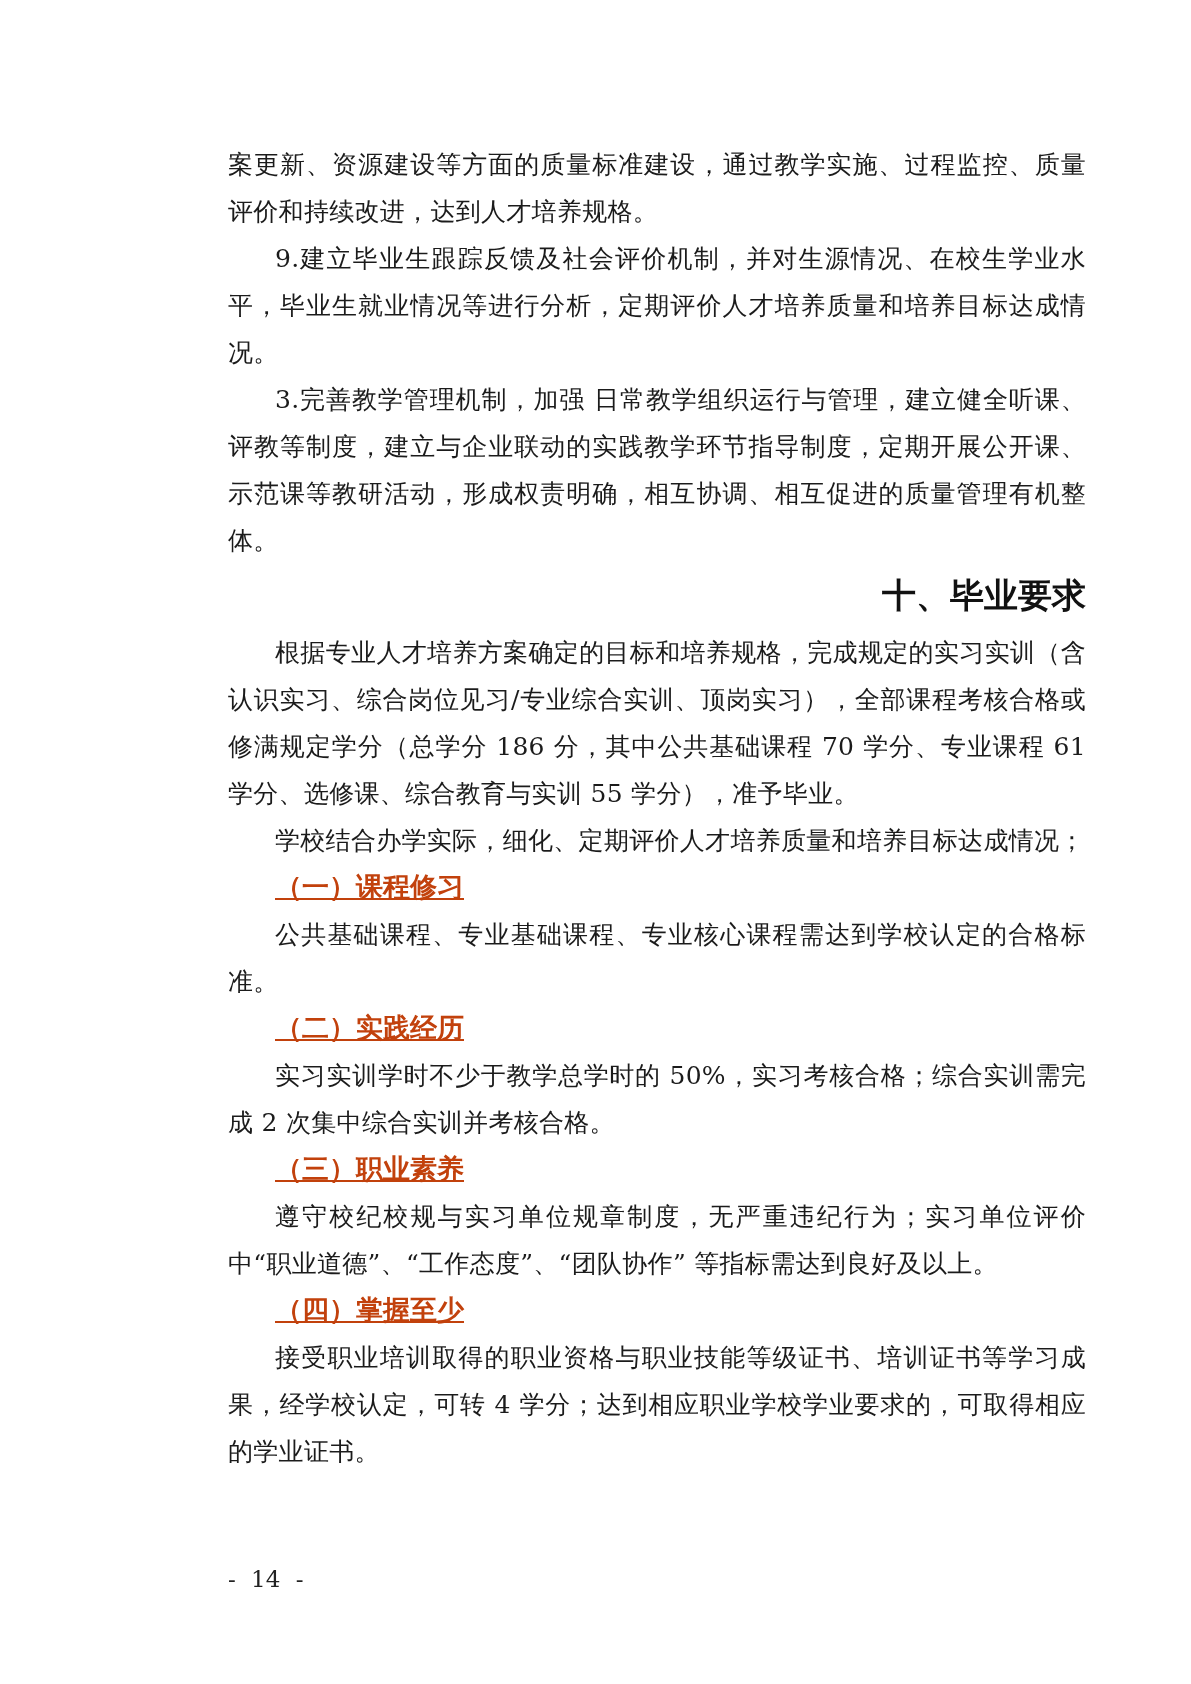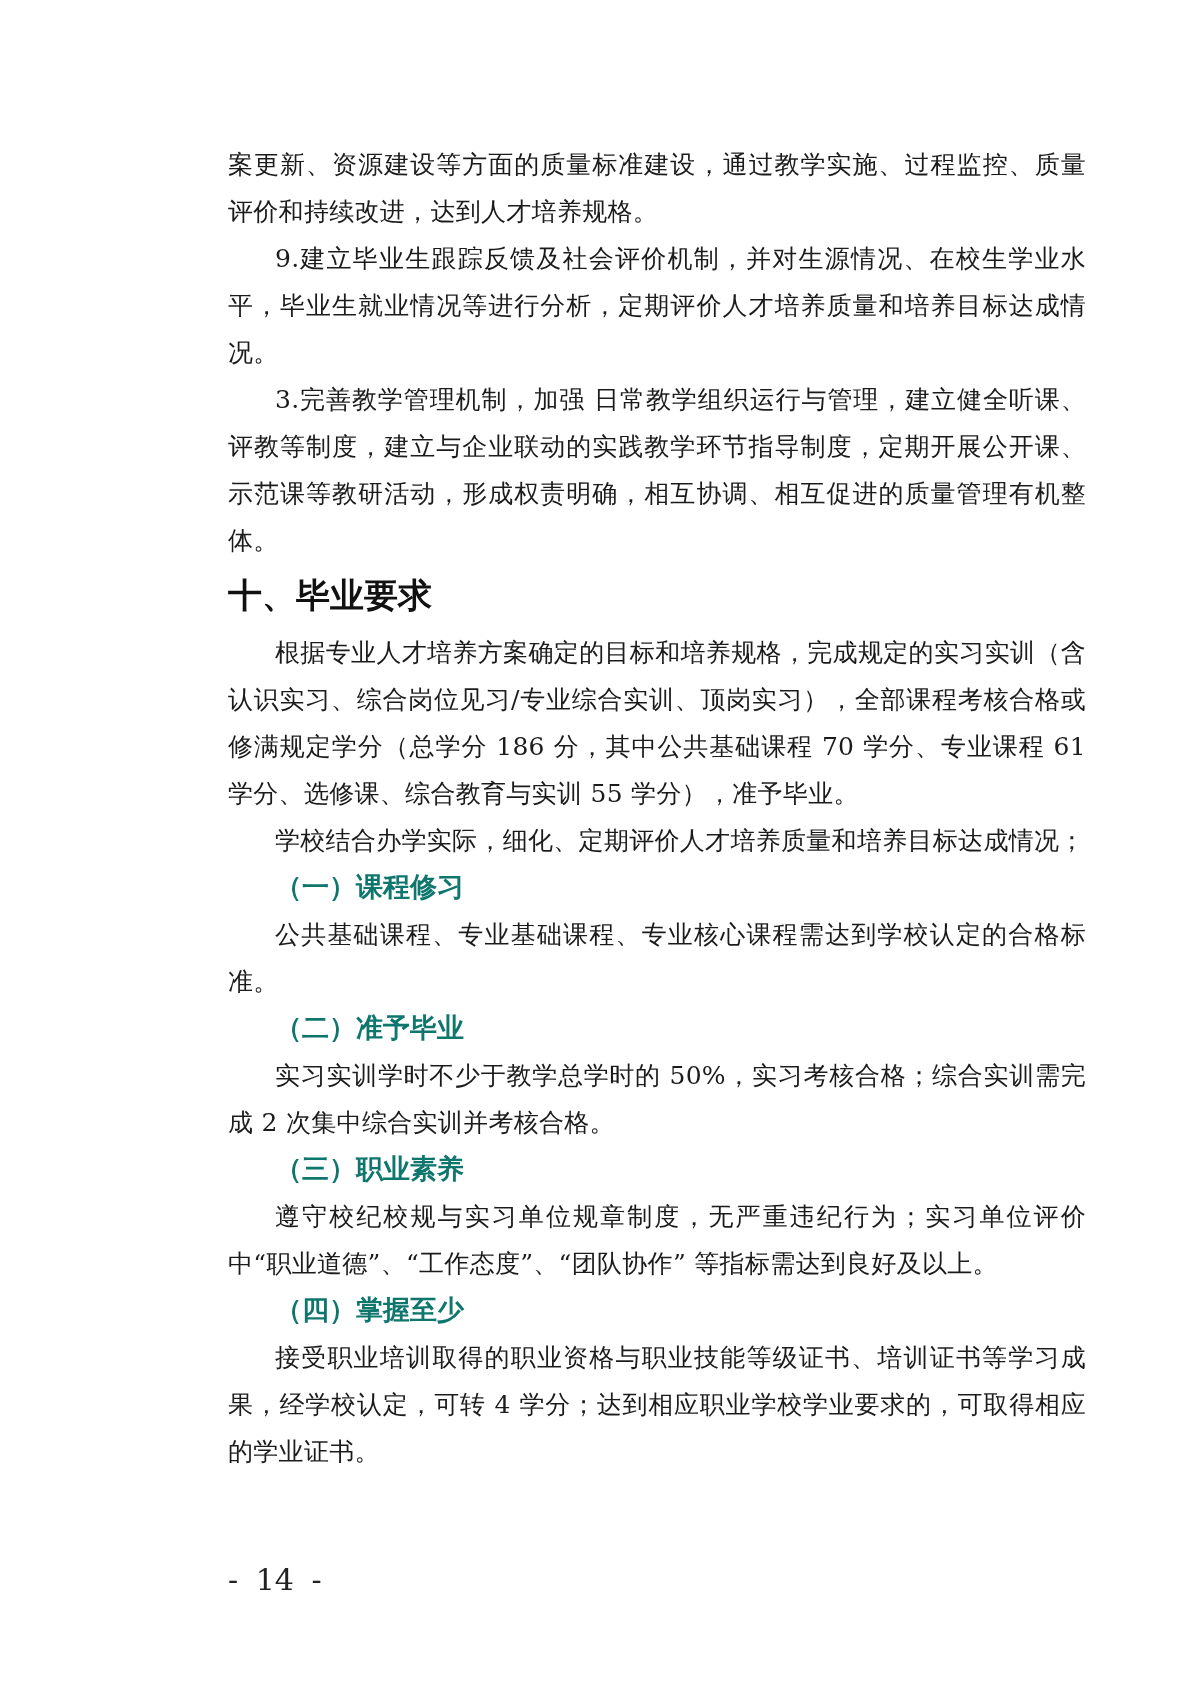--- a/index.html
+++ b/index.html
@@ -36,35 +36,37 @@
   .para.continued {
     text-indent: 0;
   }
   .heading1 {
     margin: 8px 0 10px 0;
     font-size: 34px;
     line-height: 47px;
     font-weight: 700;
     font-family: "Liberation Sans", sans-serif;
     color: #111111;
+    text-align: right;
   }
   .heading2 {
     margin: 0;
     font-size: 27px;
     line-height: 47px;
     font-weight: 700;
     text-indent: 47px;
     font-family: "Liberation Sans", sans-serif;
-    color: #0f766e;
+    color: #c2410c;
+    text-decoration: underline;
   }
   .footer {
     position: absolute;
     left: 182px;
     top: 1556px;
-    font-size: 30px;
+    font-size: 23px;
     line-height: 47px;
     font-family: "DejaVu Serif", serif;
     color: #222222;
     word-spacing: 8px;
   }
 </style>
 </head>
 <body>
 
 <div class="page">
@@ -79,21 +81,21 @@
     <h2 class="heading1">十、毕业要求</h2>
 
     <p class="para">根据专业人才培养方案确定的目标和培养规格，完成规定的实习实训（含认识实习、综合岗位见习/专业综合实训、顶岗实习），全部课程考核合格或修满规定学分（总学分 186 分，其中公共基础课程 70 学分、专业课程 61 学分、选修课、综合教育与实训 55 学分），准予毕业。</p>
 
     <p class="para">学校结合办学实际，细化、定期评价人才培养质量和培养目标达成情况；</p>
 
     <h3 class="heading2">（一）课程修习</h3>
 
     <p class="para">公共基础课程、专业基础课程、专业核心课程需达到学校认定的合格标准。</p>
 
-    <h3 class="heading2">（二）准予毕业</h3>
+    <h3 class="heading2">（二）实践经历</h3>
 
     <p class="para">实习实训学时不少于教学总学时的 50%，实习考核合格；综合实训需完成 2 次集中综合实训并考核合格。</p>
 
     <h3 class="heading2">（三）职业素养</h3>
 
     <p class="para">遵守校纪校规与实习单位规章制度，无严重违纪行为；实习单位评价中“职业道德”、“工作态度”、“团队协作” 等指标需达到良好及以上。</p>
 
     <h3 class="heading2">（四）掌握至少</h3>
 
 

